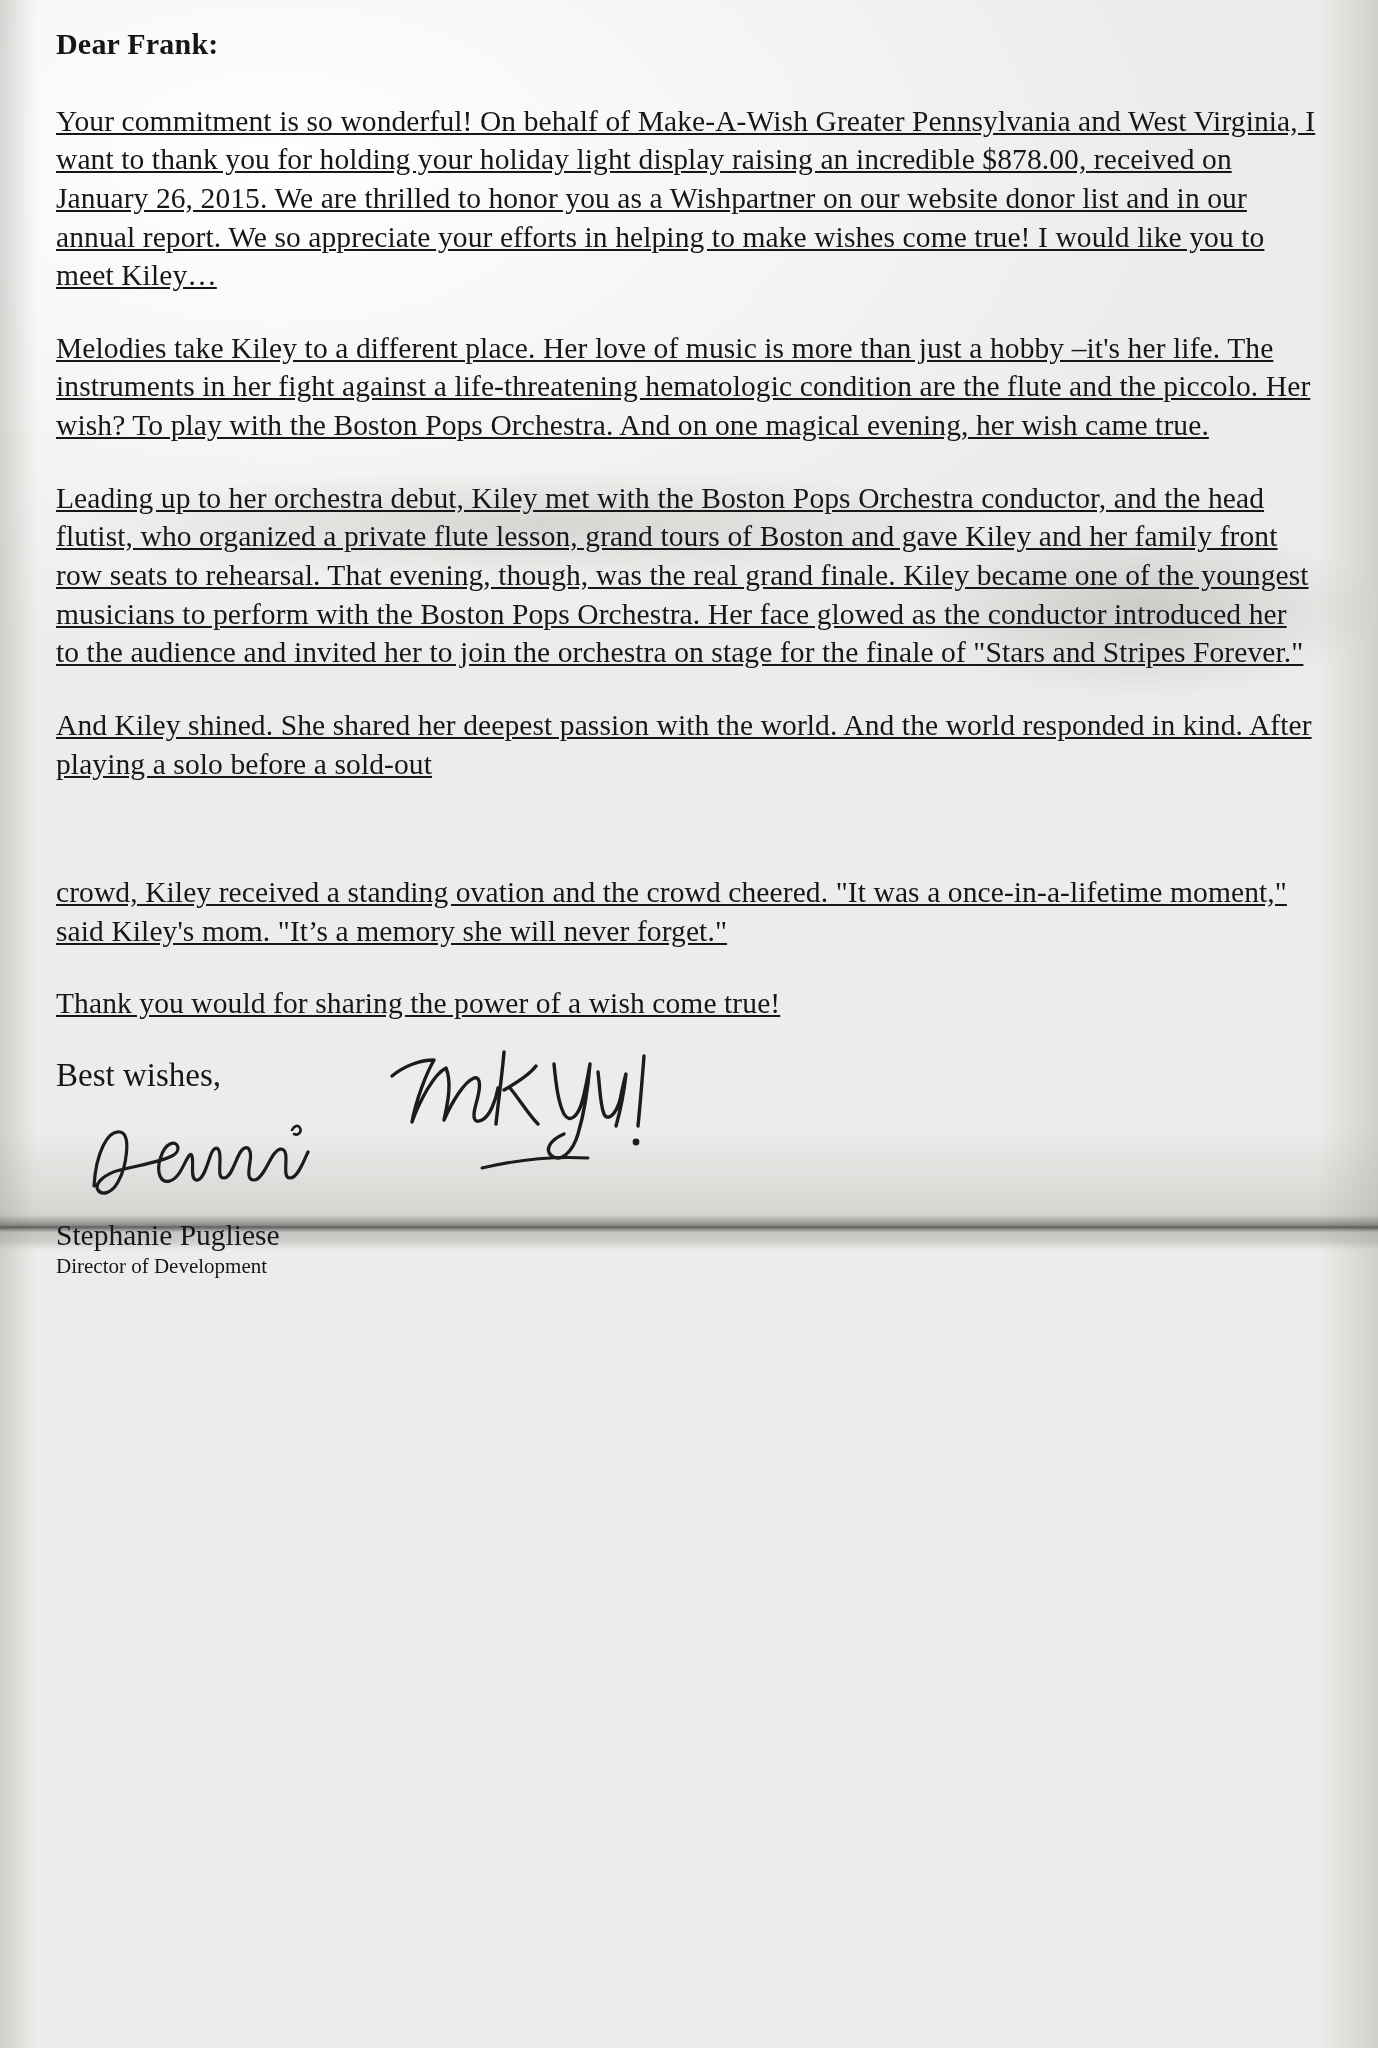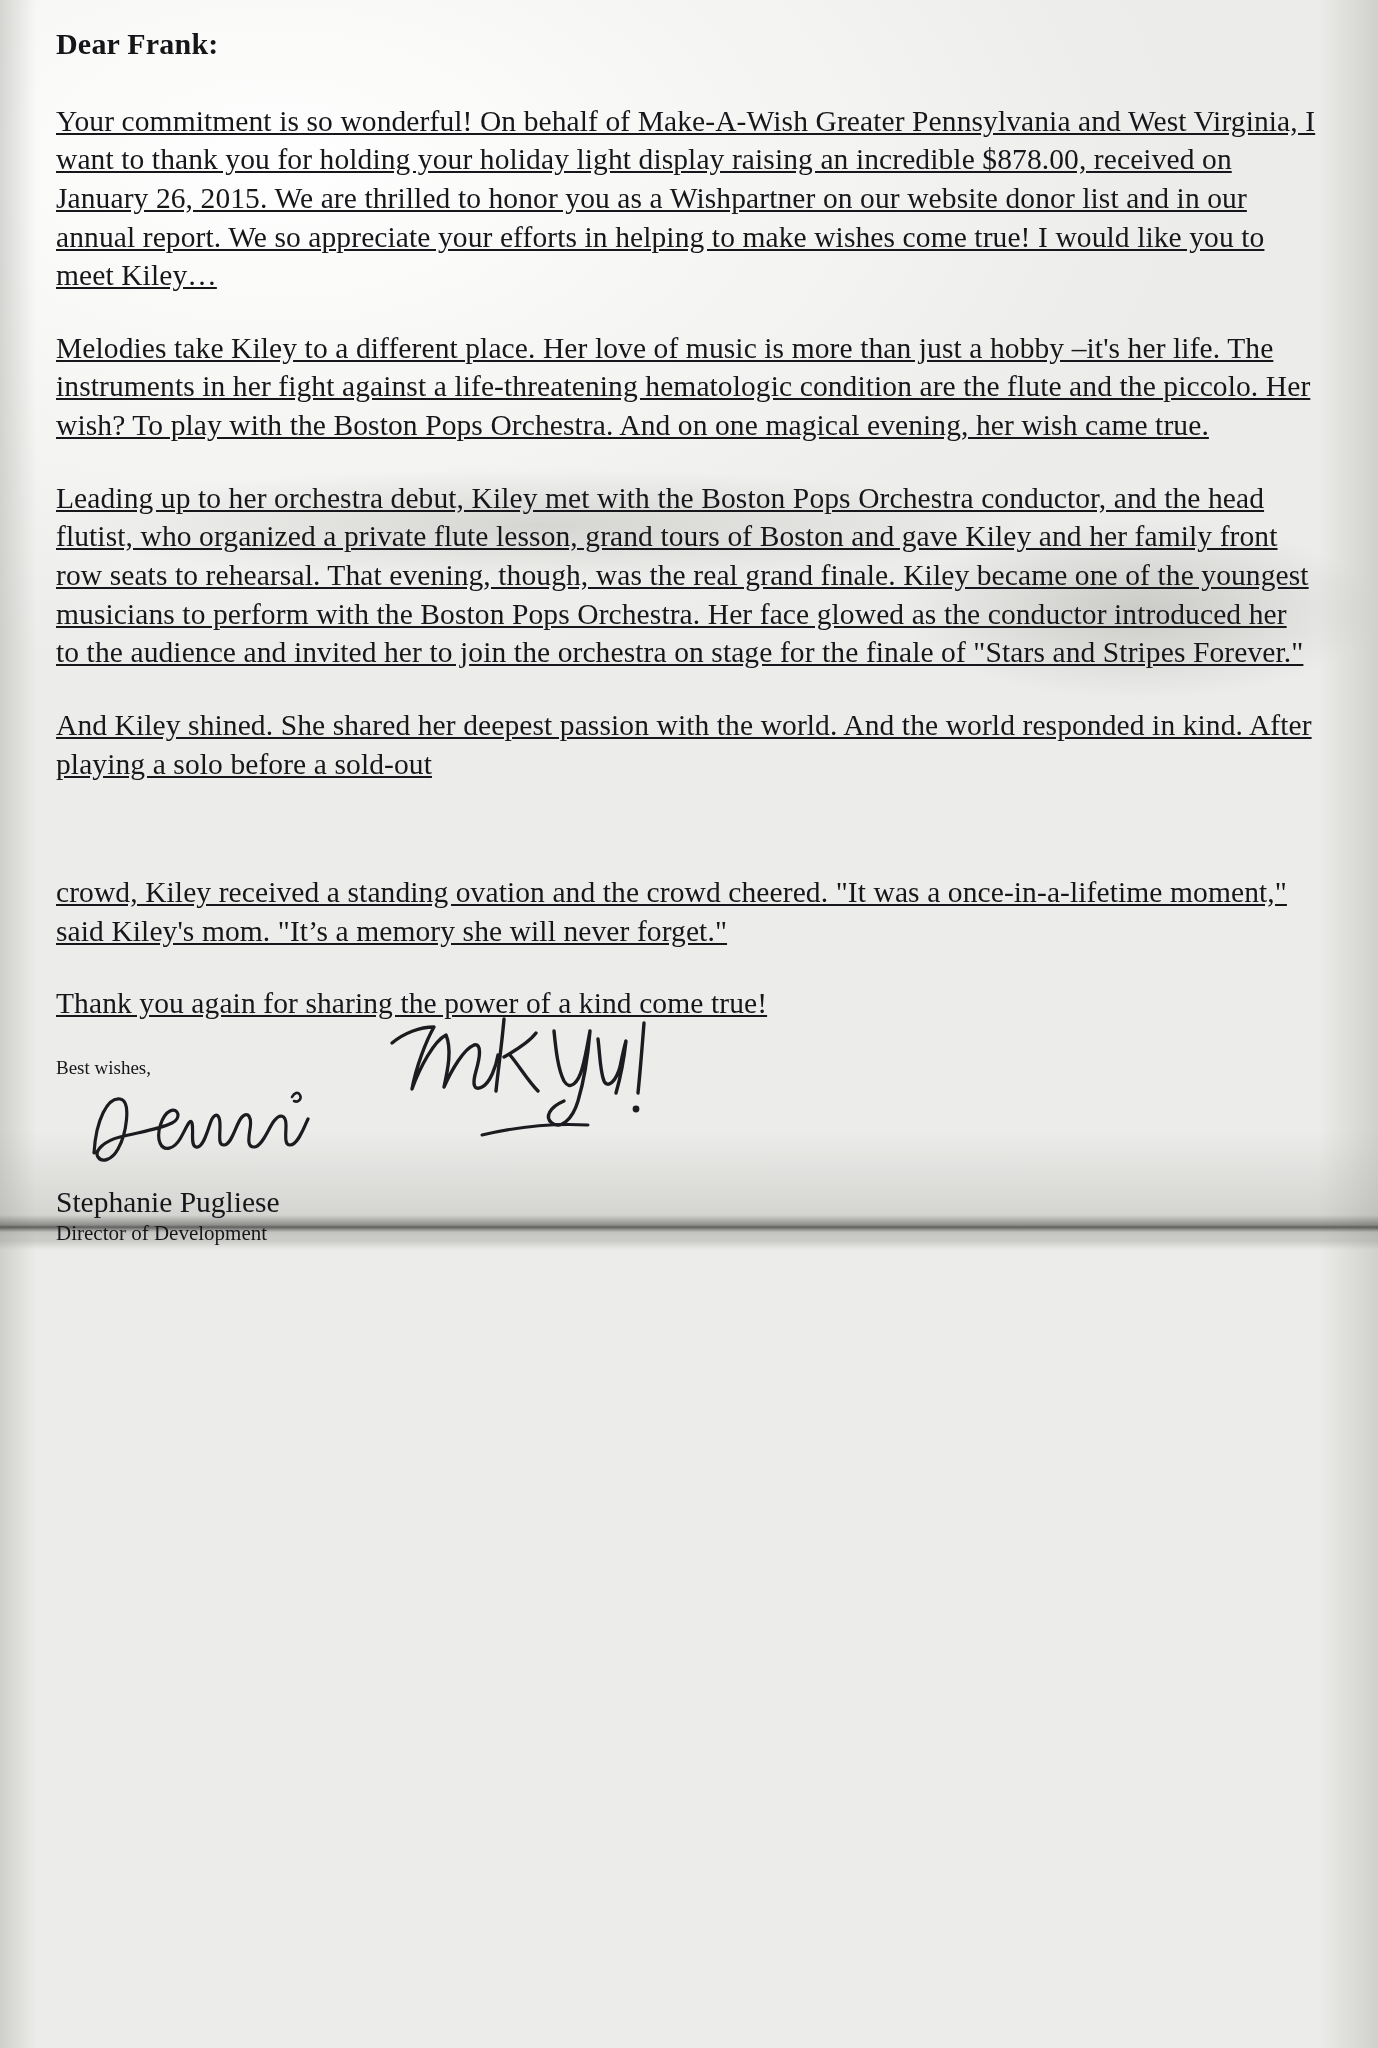--- a/index.html
+++ b/index.html
@@ -96,23 +96,23 @@
   
   .lower-block {
     margin-top: 90px;
   }
 
   .closing-block {
     position: relative;
     margin-top: 8px;
   }
   .best-wishes {
-    font-size: 19px;
-    color: #17171b;
-    margin: 0 0 2px 0;
+    font-size: 33px;
+    color: #17171b;
+    margin: 0 0 20px 0;
   }
   .sig-area {
     position: relative;
     height: 104px;
   }
   .sig-name {
     font-size: 29.5px;
     color: #17171b;
     margin: 0;
     line-height: 1.22;
@@ -158,21 +158,21 @@
 
     <p class="salutation">Dear Frank:</p>
 
     <p class="body-par">Your commitment is so wonderful! On behalf of Make-A-Wish Greater Pennsylvania and West Virginia, I want to thank you for holding your holiday light display raising an incredible $878.00, received on January 26, 2015.  We are thrilled to honor you as a Wishpartner on our website donor list and in our annual report. We so appreciate your efforts in helping to make wishes come true! I would like you to meet Kiley…</p>
     <p class="body-par">Melodies take Kiley to a different place. Her love of music is more than just a hobby –it's her life. The instruments in her fight against a life-threatening hematologic condition are the flute and the piccolo. Her wish? To play with the Boston Pops Orchestra.  And on one magical evening, her wish came true.</p>
     <p class="body-par">Leading up to her orchestra debut, Kiley met with the Boston Pops Orchestra conductor, and the head flutist, who organized a private flute lesson, grand tours of Boston and gave Kiley and her family front row seats to rehearsal. That evening, though, was the real grand finale. Kiley became one of the youngest musicians to perform with the Boston Pops Orchestra. Her face glowed as the conductor introduced her to the audience and invited her to join the orchestra on stage for the finale of "Stars and Stripes Forever."</p>
     <p class="body-par">And Kiley shined. She shared her deepest passion with the world. And the world responded in kind. After playing a solo before a sold-out</p>
 
     <div class="lower-block">
       <p class="body-par">crowd, Kiley received a standing ovation and the crowd cheered. "It was a once-in-a-lifetime moment," said Kiley's mom. "It’s a memory she will never forget."</p>
-      <p class="body-par">Thank you again for sharing the power of a kind come true!</p>
+      <p class="body-par">Thank you would for sharing the power of a wish come true!</p>
 
       <div class="closing-block">
         <p class="best-wishes">Best wishes,</p>
 
         <div class="sig-area">
           <svg class="handwriting" id="sig-stephanie" width="260" height="120" viewBox="0 0 260 120" aria-hidden="true">
             <path class="hw-path" stroke-width="3.2" d="M8,96 C10,62 22,40 34,42 C46,44 40,78 32,92 C26,103 16,106 12,100 C8,94 18,84 34,80 C54,75 74,72 86,66 C96,61 92,50 84,54 C76,58 70,76 74,86 C78,95 88,92 94,82 C100,72 104,60 106,66 C108,74 104,88 110,90 C118,92 122,70 126,62 C130,55 134,58 134,68 C134,80 132,88 138,88 C146,88 150,66 156,60 C162,54 166,60 164,72 C162,84 162,90 168,90 C176,90 182,72 188,64 C194,56 200,58 200,68 C200,78 198,88 204,88 C212,88 218,70 222,62"></path>
             <path class="hw-path" stroke-width="2.6" d="M206,40 C208,36 212,34 214,38 C216,42 212,46 208,44"></path>
           </svg>
 

